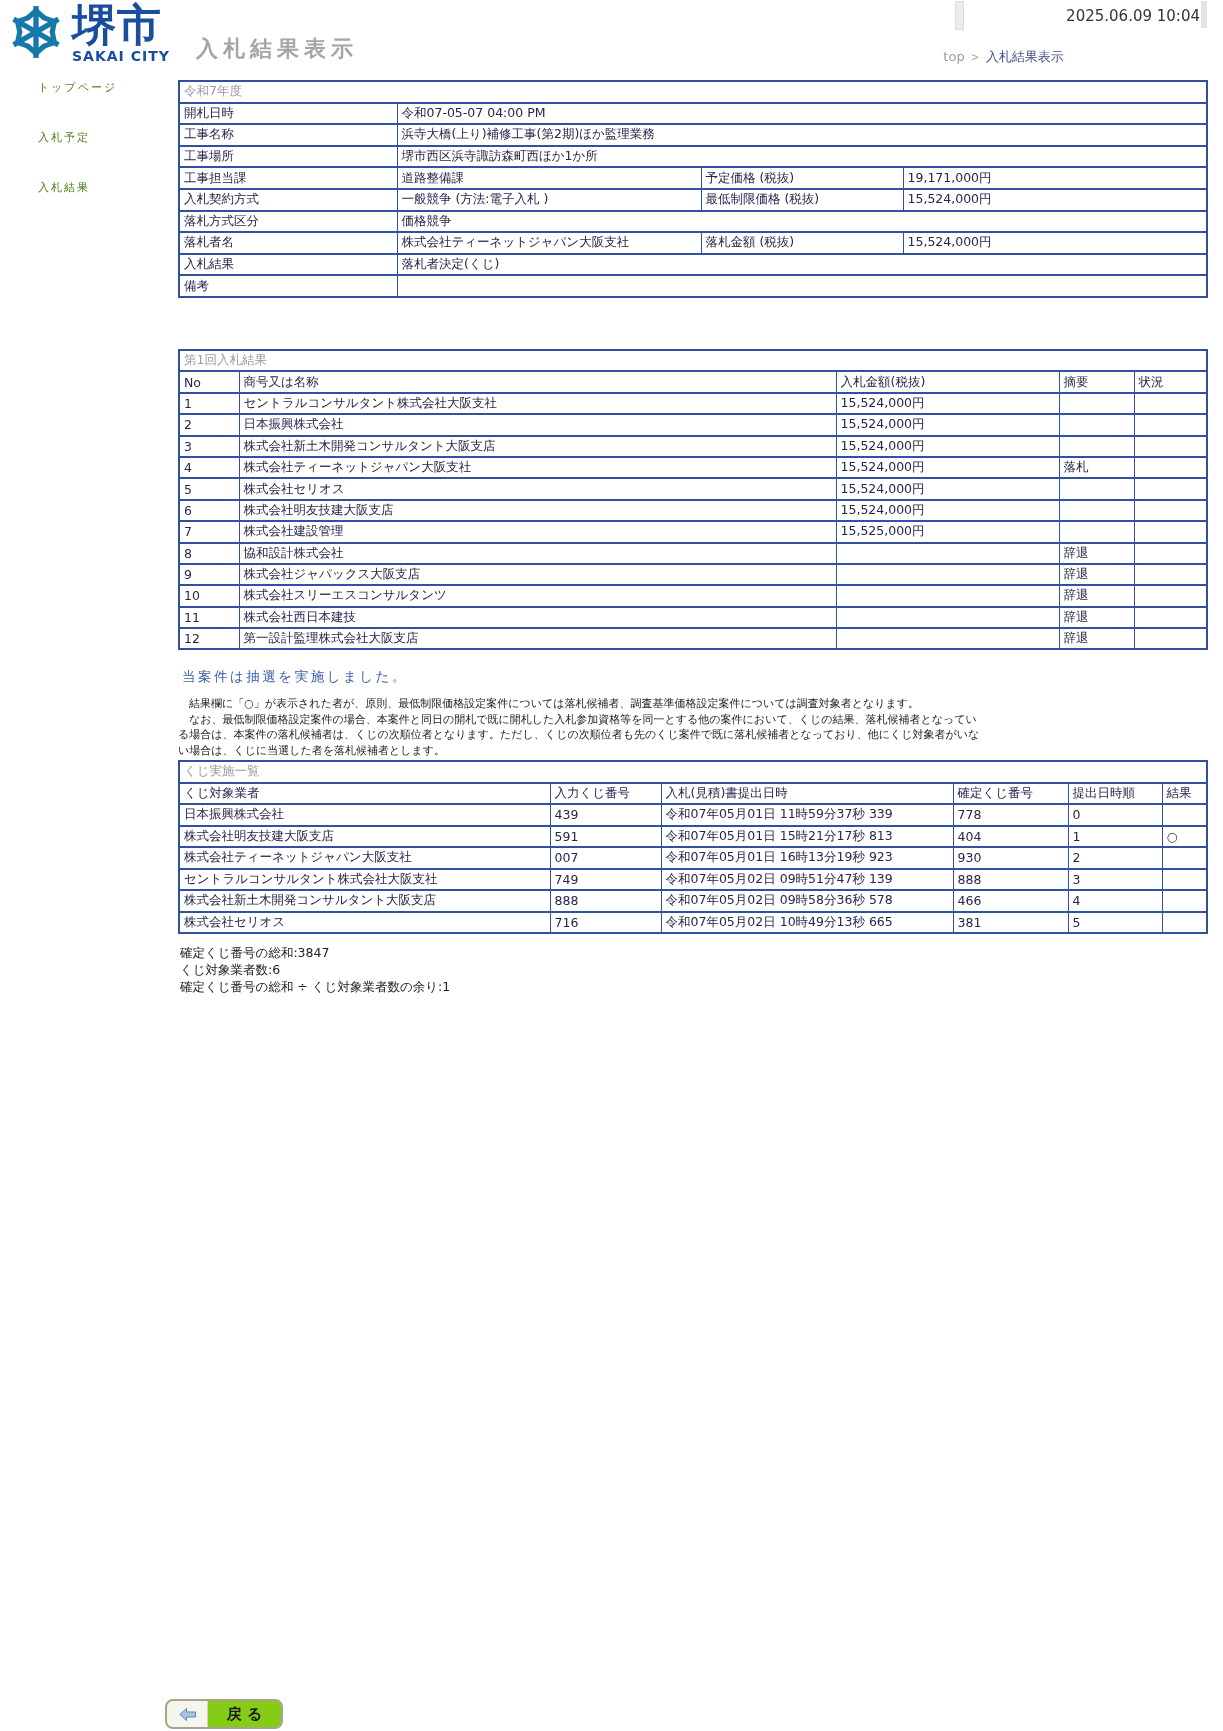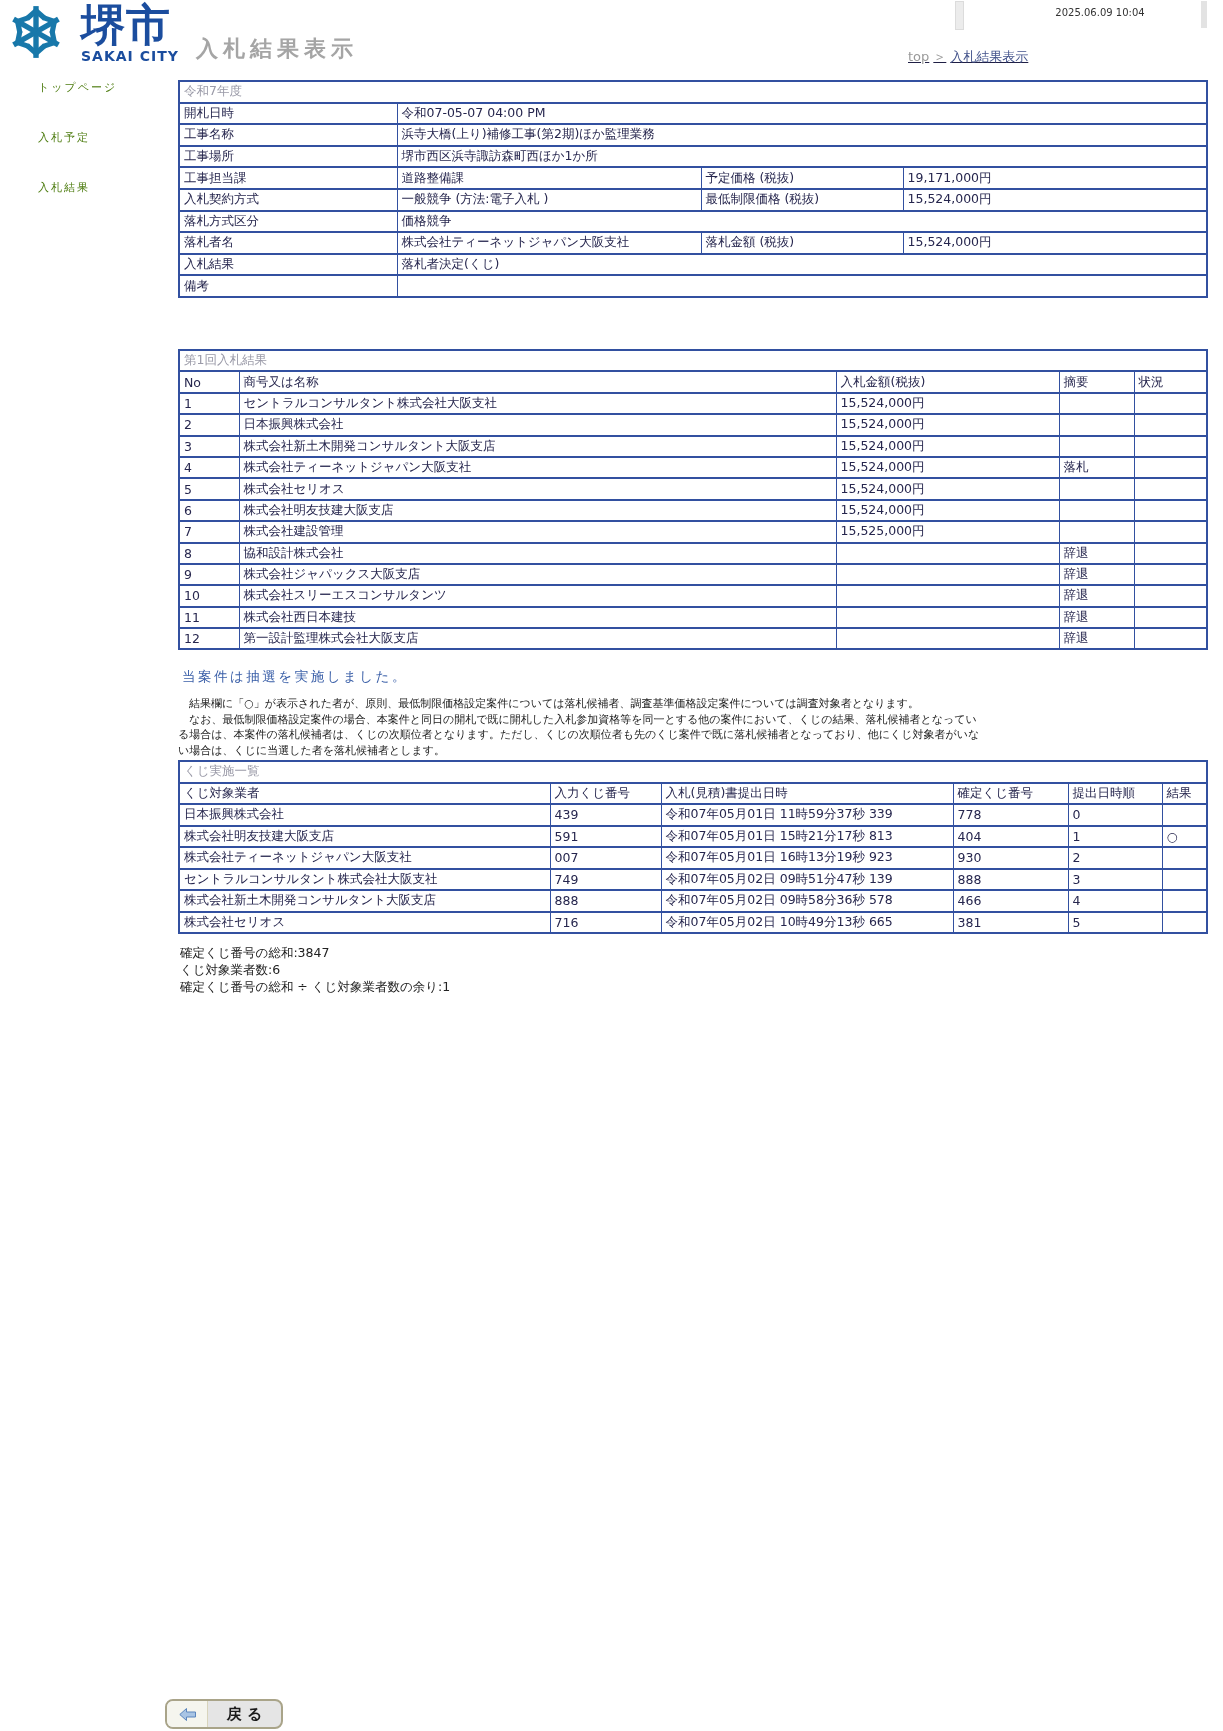--- a/index.html
+++ b/index.html
@@ -4,26 +4,26 @@
 <style>
   html,body{margin:0;padding:0;}
   body{
     width:1223px;height:1731px;position:relative;background:#ffffff;
     font-family:"DejaVu Sans","Liberation Sans",sans-serif;
     overflow:hidden;color:#1f1f45;
   }
   
   .logo{position:absolute;left:8px;top:3px;display:flex;align-items:flex-start;cursor:pointer;}
   .logo-mark{width:56px;height:58px;}
-  .logo-text{margin-left:17px;}
+  .logo-text{margin-left:8px;}
   .logo-kanji{font-size:44px;line-height:44px;font-weight:900;color:#1b4d9e;letter-spacing:1px;}
   .logo-sub{font-size:14px;font-weight:bold;color:#1b4d9e;letter-spacing:1px;margin-top:1px;}
   .page-title{position:absolute;left:196px;top:34px;font-size:22px;font-weight:bold;color:#a5a5a5;letter-spacing:5px;}
-  .datetime{position:absolute;top:7px;left:1000px;width:200px;text-align:center;font-size:10px;color:#333;}
-  .breadcrumb{position:absolute;top:48px;left:908px;width:311px;text-align:left;font-size:13px;text-decoration:underline;}
+  .datetime{position:absolute;top:7px;left:1000px;width:200px;text-align:right;font-size:15px;color:#333;}
+  .breadcrumb{position:absolute;top:48px;left:848px;width:311px;text-align:center;font-size:13px;}
   .bc-top{color:#9a9a9a;cursor:pointer;}
   .bc-sep{color:#9a9a9a;margin:0 4px;}
   .bc-cur{color:#44548c;}
   .scroll-frag-a{position:absolute;left:955px;top:1px;width:7px;height:27px;background:#ececec;border:1px solid #dcdcdc;}
   .scroll-frag-b{position:absolute;left:1201px;top:1px;width:6px;height:27px;background:#e3e3e3;}
   
   .sidebar{position:absolute;left:38px;top:80px;width:130px;}
   .side-item{font-size:11px;color:#4d7c0f;letter-spacing:2px;margin-bottom:35px;cursor:pointer;}
   
   table.tbl{border-collapse:collapse;table-layout:fixed;width:1028px;position:absolute;left:178px;
@@ -39,21 +39,21 @@
   .info-tbl{top:80px;}
   .bid-tbl{top:349px;}
   .lot-tbl{top:760px;}
   
   .lottery-note{position:absolute;left:182px;top:668px;font-size:13.5px;color:#3a5fa8;letter-spacing:2.5px;}
   .para{position:absolute;left:178px;top:696px;width:1045px;font-size:11px;line-height:15.5px;color:#222;}
   .para div{white-space:nowrap;}
   .summary{position:absolute;left:180px;top:944px;font-size:12.5px;line-height:17px;color:#222;}
   .summary div{white-space:nowrap;}
   
-  .back-btn{position:absolute;left:165px;top:1699px;width:118px;height:30px;background:#e5e5e5;
+  .back-btn{position:absolute;left:165px;top:1699px;width:118px;height:30px;background:#84cc16;
             border:2px solid #a9a489;border-radius:8px;display:flex;align-items:center;padding:0;
             cursor:pointer;overflow:hidden;font-family:inherit;}
   .back-arrow-wrap{width:40px;height:100%;background:#f5f5ee;display:flex;align-items:center;
                    justify-content:center;border-right:1px solid #d8d4bc;}
   .back-label{flex:1;text-align:center;font-weight:bold;font-size:15px;color:#1a1a1a;}
 </style>
 </head>
 <body>
 
 <div class="scroll-frag-a"></div>

